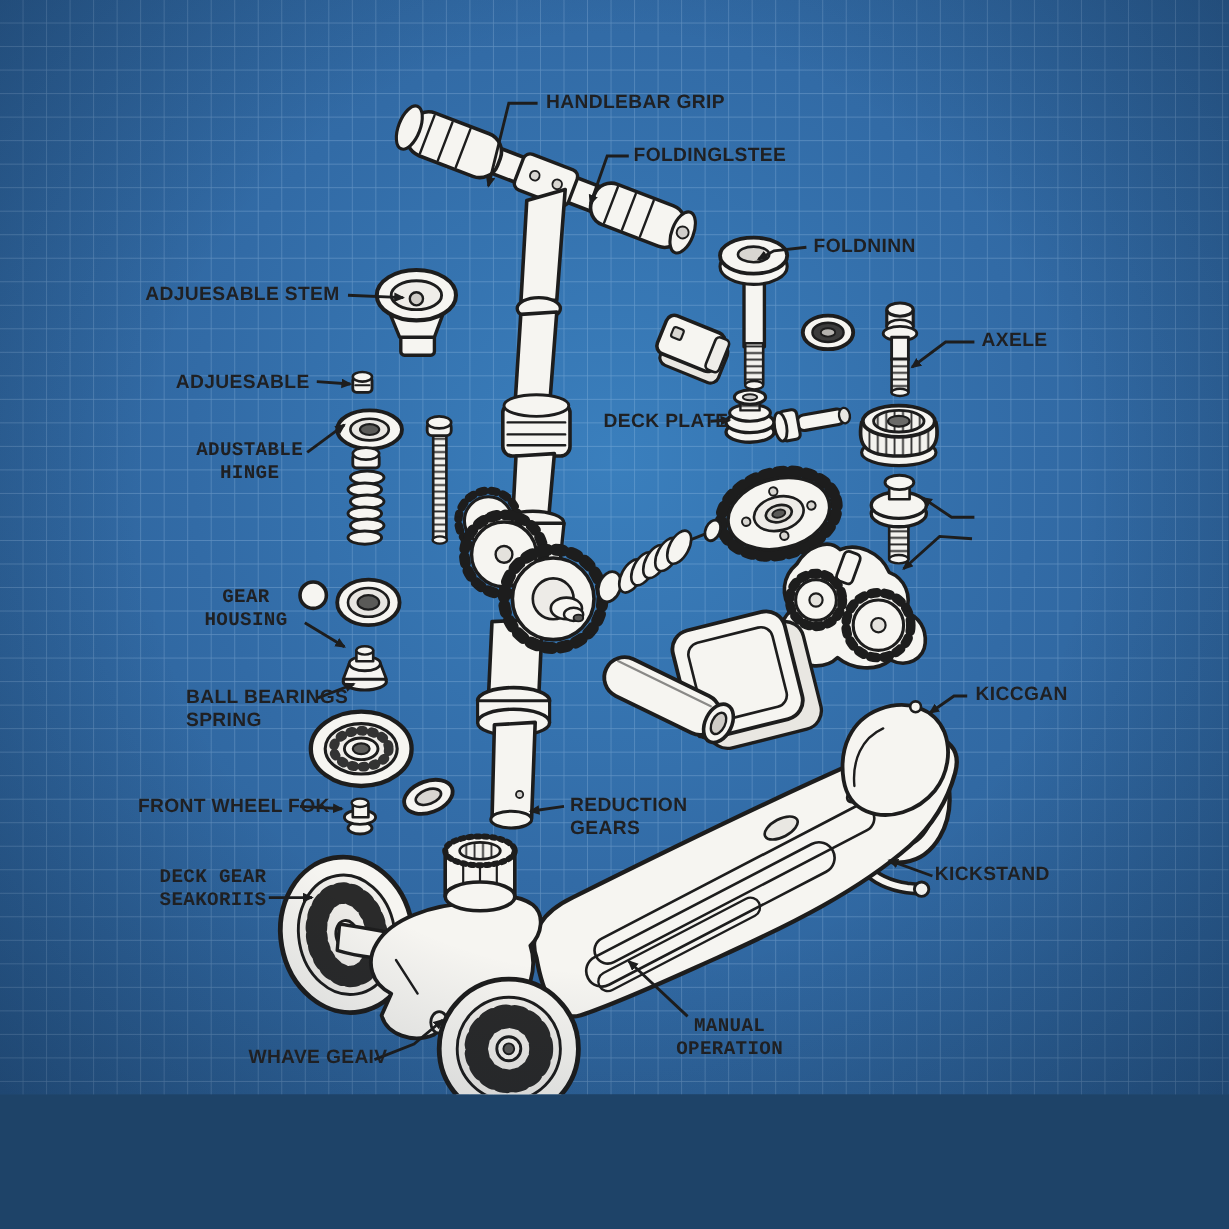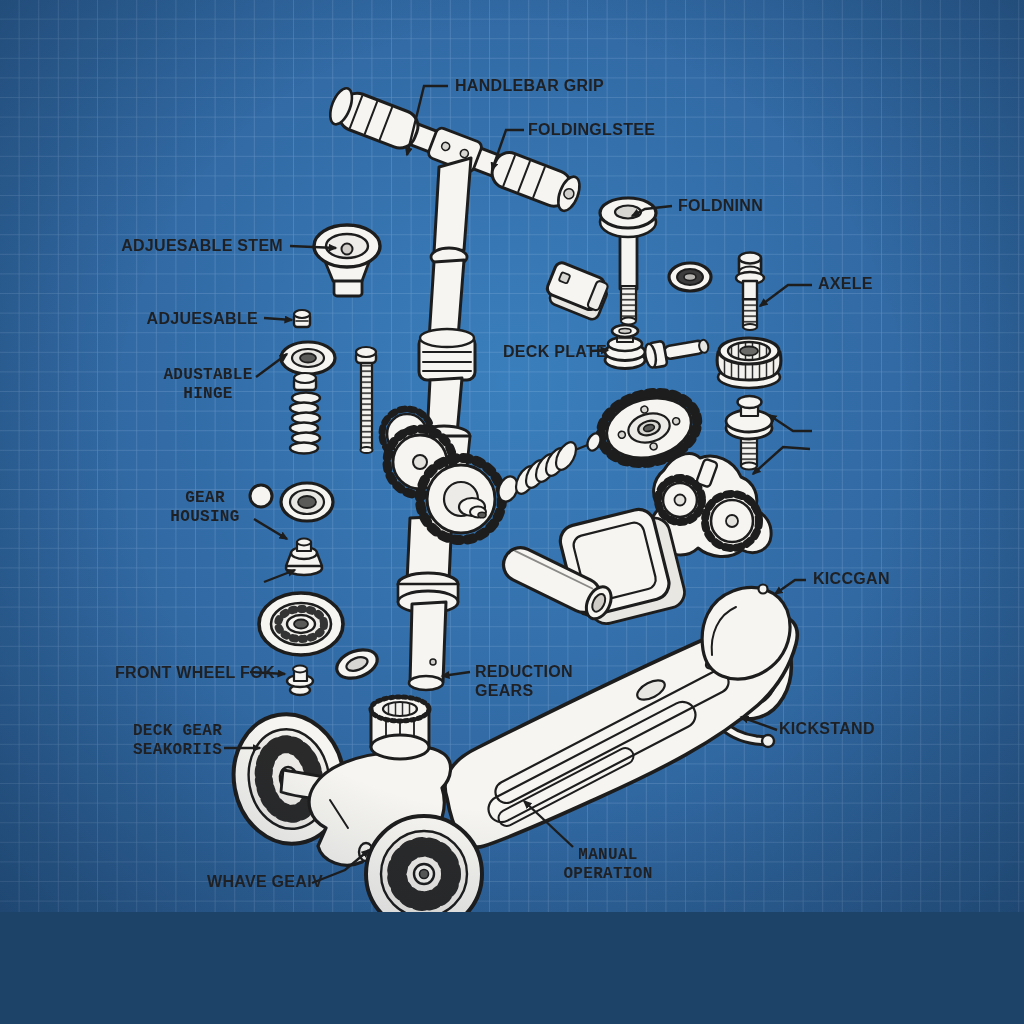--- a/index.html
+++ b/index.html
@@ -386,20 +386,24 @@
       <div>DECK PLATE</div>
     </div>
 <div class="lbl c" style="left:153px;top:366px;width:110px">
   <div>ADUSTABLE</div>
   <div>HINGE</div>
 </div>
 <div class="lbl c" style="left:150px;top:489px;width:110px">
   <div>GEAR</div>
   <div>HOUSING</div>
 </div>
+<div class="lbl" style="left:155px;top:572px">
+  <div>BALL BEARINGS</div>
+  <div>SPRING</div>
+</div>
 <div class="lbl" style="left:115px;top:663px">
       <div>FRONT WHEEL FOK</div>
     </div>
 <div class="lbl" style="left:475px;top:662px">
   <div>REDUCTION</div>
   <div>GEARS</div>
 </div>
 <div class="lbl c" style="left:130px;top:722px;width:95px">
   <div>DECK GEAR</div>
   <div>SEAKORIIS</div>

